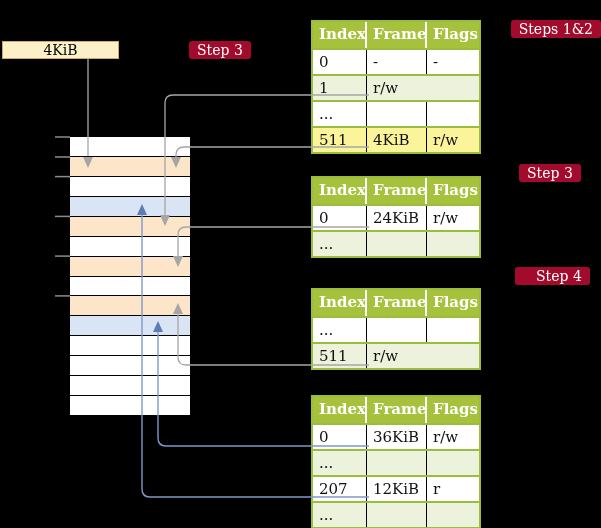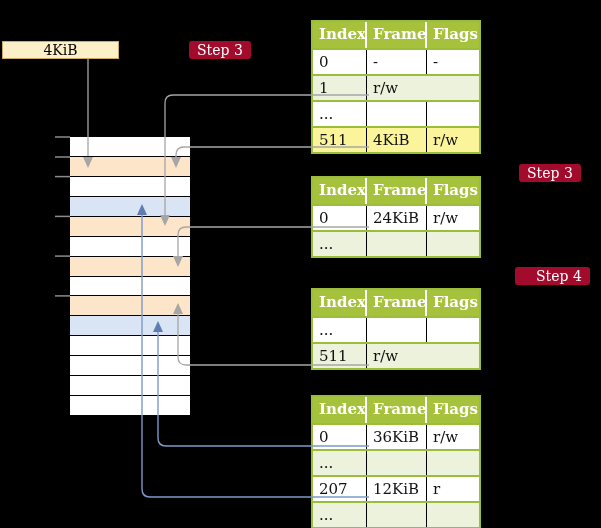--- a/index.html
+++ b/index.html
@@ -85,20 +85,21 @@
 </head>
 <body>
 
 <div id="stage">
 
   <div class="mem-box">
     <span>4KiB</span>
   </div>
 
   <div class="step-label" id="lbl-step0">Step 3</div>
+  <div class="step-label" id="lbl-steps12">Steps 1&amp;2</div>
   <div class="step-label" id="lbl-step3">Step 3</div>
   <div class="step-label" id="lbl-step4">Step 4</div>
 
   <div class="stack">
       <div class="srow white"></div>
       <div class="srow peach"></div>
       <div class="srow white"></div>
       <div class="srow blue"></div>
       <div class="srow peach"></div>
       <div class="srow white"></div>

